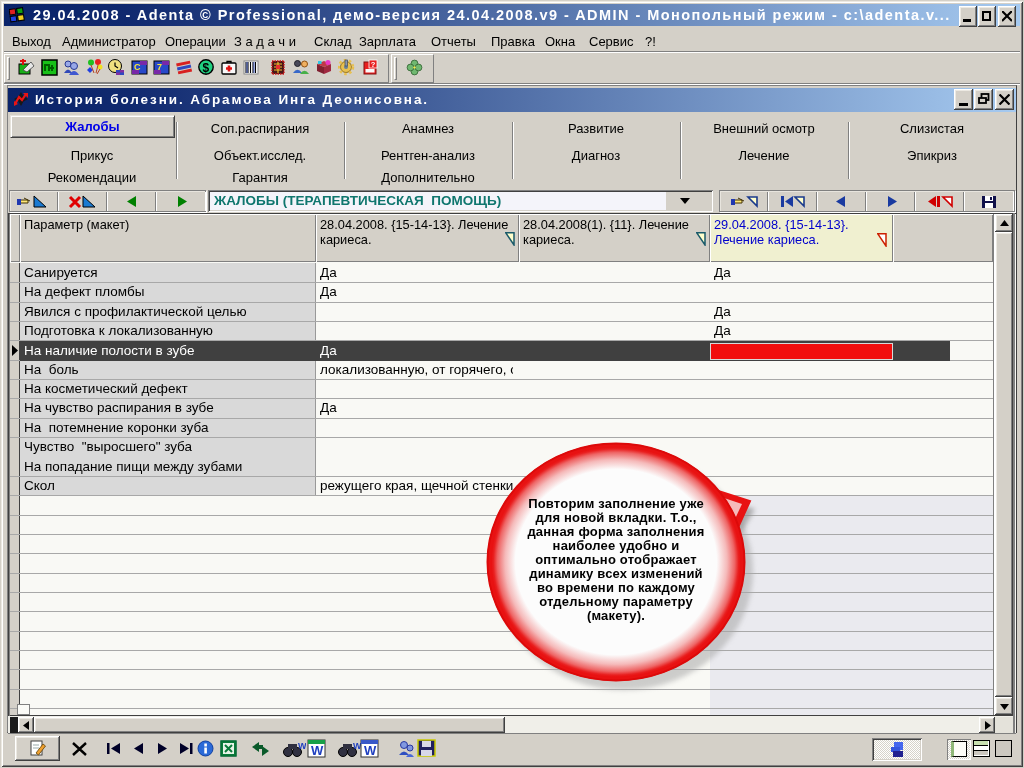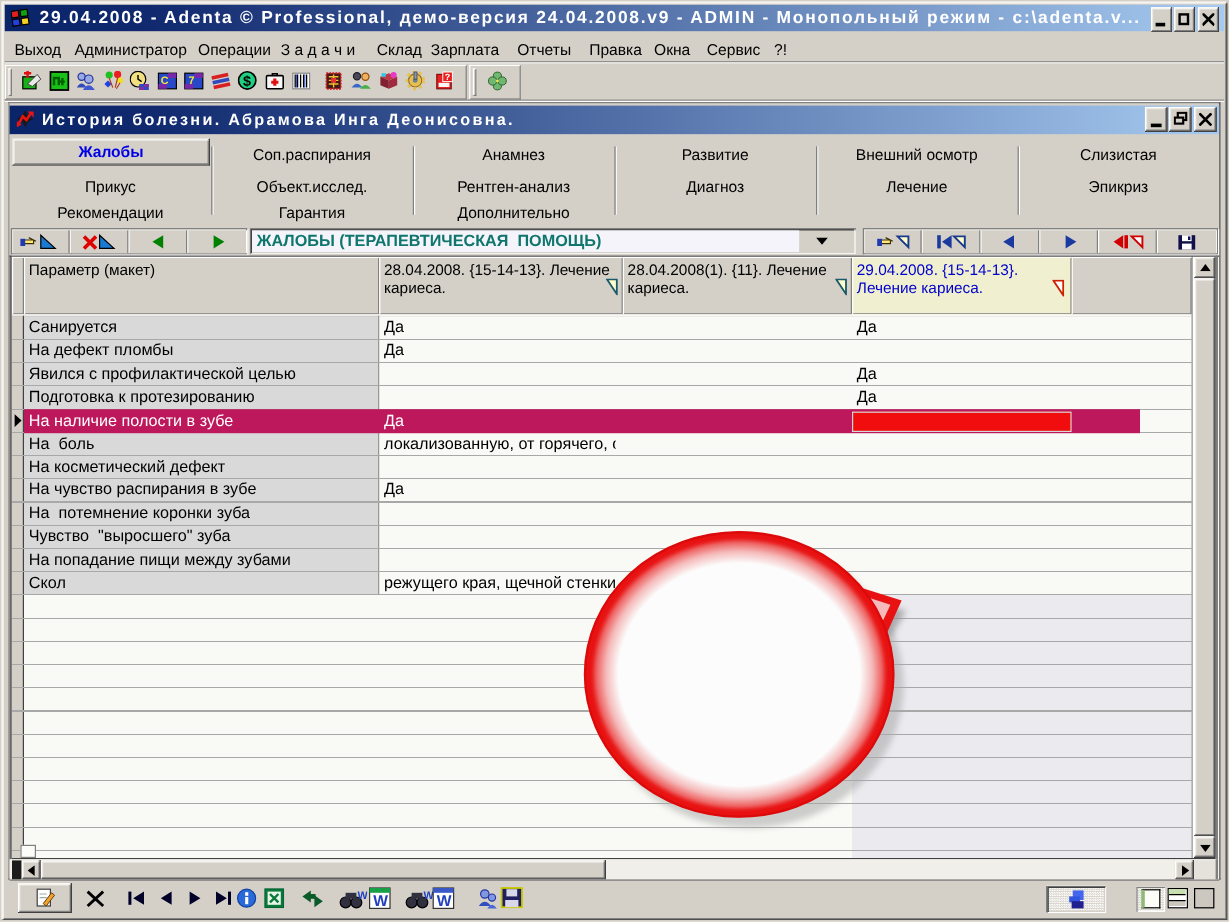--- a/index.html
+++ b/index.html
@@ -300,21 +300,21 @@
       </div>
   <div class="row" style="top:69px">
         <span class="rl">На дефект пломбы</span>
         <span class="rv1">Да</span>
       </div>
   <div class="row" style="top:89px">
         <span class="rl">Явился с профилактической целью</span>
         <span class="rv3">Да</span>
       </div>
   <div class="row" style="top:108px">
-        <span class="rl">Подготовка к протезированию</span>
+        <span class="rl">Подготовка к локализованную</span>
         <span class="rv3">Да</span>
       </div>
   <div class="row" style="top:147px">
         <span class="rl">На&nbsp; боль</span>
         <span class="rv1" style="width:193px;overflow:hidden;display:inline-block">локализованную, от горячего, от з</span>
       </div>
   <div class="row" style="top:166px">
         <span class="rl">На косметический дефект</span>
       </div>
   <div class="row" style="top:185px">
@@ -328,21 +328,21 @@
         <span class="rl">Чувство&nbsp; "выросшего" зуба</span>
       </div>
   <div class="row" style="top:244px">
         <span class="rl">На попадание пищи между зубами</span>
       </div>
   <div class="row" style="top:263px">
         <span class="rl">Скол</span>
         <span class="rv1">режущего края, щечной стенки</span>
       </div>
 
-  <div class="abs" style="left:12px;top:128px;width:930px;height:20px;background:#be185d;color:#fff;font-size:13.5px">
+  <div class="abs" style="left:12px;top:128px;width:930px;height:20px;background:#404040;color:#fff;font-size:13.5px">
         <span class="rl">На наличие полости в зубе</span>
         <span class="rv1">Да</span>
     <div class="abs" style="left:690px;top:2px;width:183px;height:17px;background:#f10d0d;border:1px solid #d8d8d8"></div>
   </div>
   <svg class="abs" style="left:4px;top:132px" width="7" height="12">
         <polygon points="0,0 6,5.5 0,11" fill="#000"></polygon>
       </svg>
 
   <div class="abs" style="left:985px;top:1px;width:1px;height:501px;background:#808080"></div>
   <div class="abs" style="left:986px;top:1px;width:1px;height:501px;background:#fff"></div>
@@ -486,15 +486,16 @@
             <feGaussianBlur stdDeviation="2.5"></feGaussianBlur>
           </filter>
  </defs>
  <ellipse cx="164" cy="146" rx="129" ry="119" fill="#a8a8a8" opacity="0.55" filter="url(#bl)"></ellipse>
  <polygon points="264,76 295,84 281,108" fill="#909090" opacity="0.7" filter="url(#bl)"></polygon>
  <polygon points="252,64 290,76 276,107" fill="#e81212" stroke="#e81212" stroke-width="2" stroke-linejoin="miter"></polygon>
  <polygon points="261,72 282,79 274,96" fill="#f6baba"></polygon>
  <ellipse cx="156" cy="137" rx="129" ry="119" fill="url(#ring)"></ellipse>
  <ellipse cx="156" cy="137" rx="128.5" ry="118.5" fill="none" stroke="#dc0a0a" stroke-width="2"></ellipse>
 </svg>
+<div class="abs" style="left:43px;top:72px;width:226px;font-size:13px;font-weight:bold;color:#000;line-height:14px;text-align:center;letter-spacing:0.2px">Повторим заполнение уже<br>для новой вкладки. Т.о.,<br>данная форма заполнения<br>наиболее удобно и<br>оптимально отображает<br>динамику всех изменений<br>во времени по каждому<br>отдельному параметру<br>(макету).</div>
 </div>
 
 </div>
 
 </body></html>

